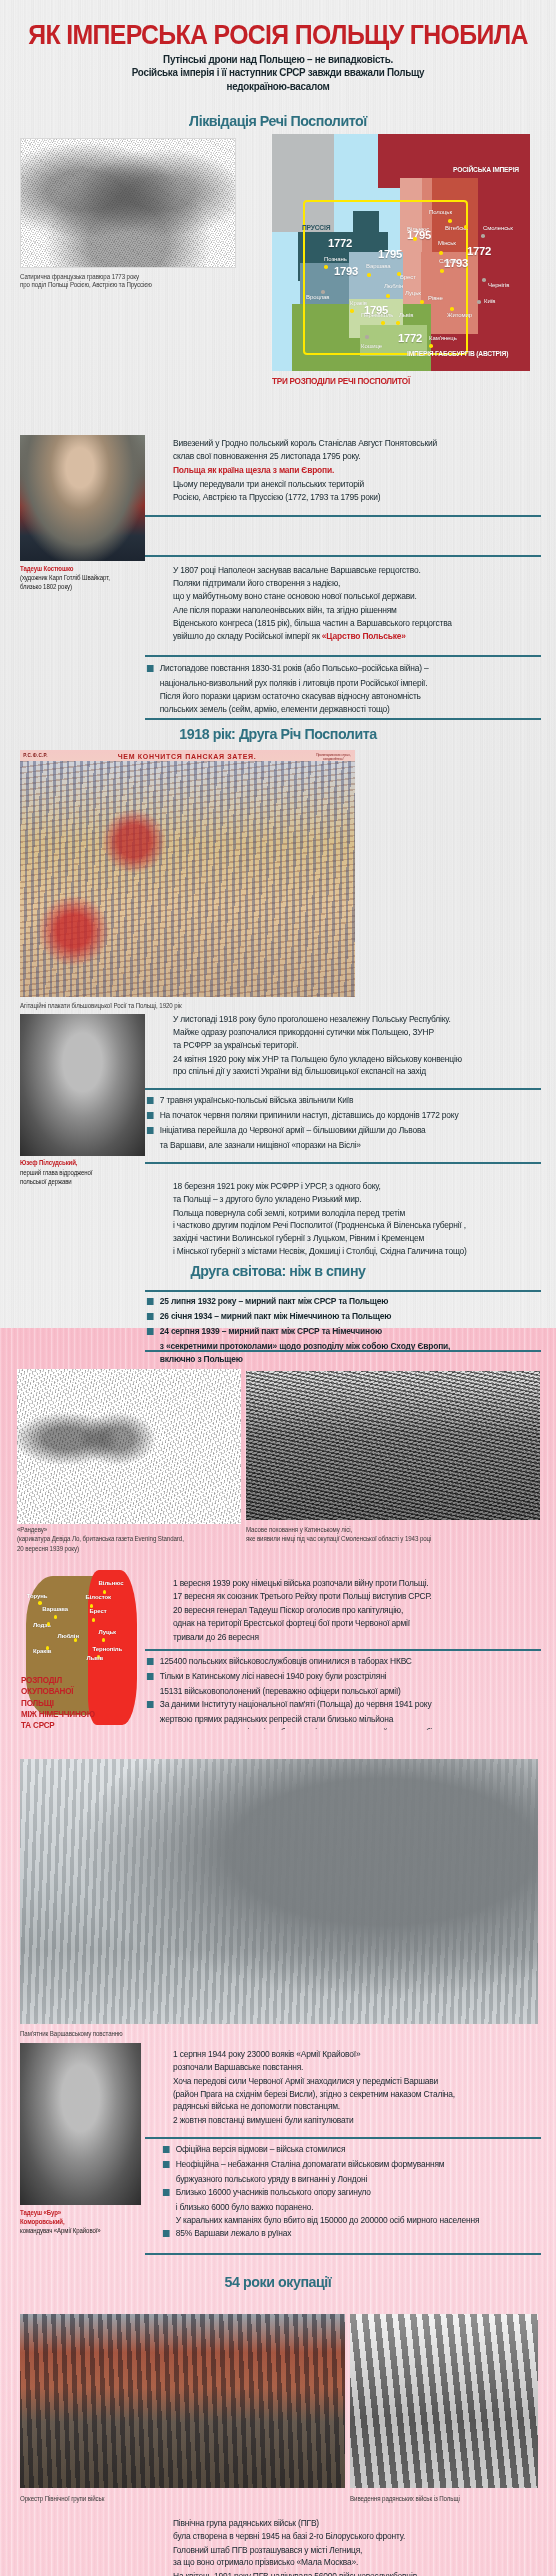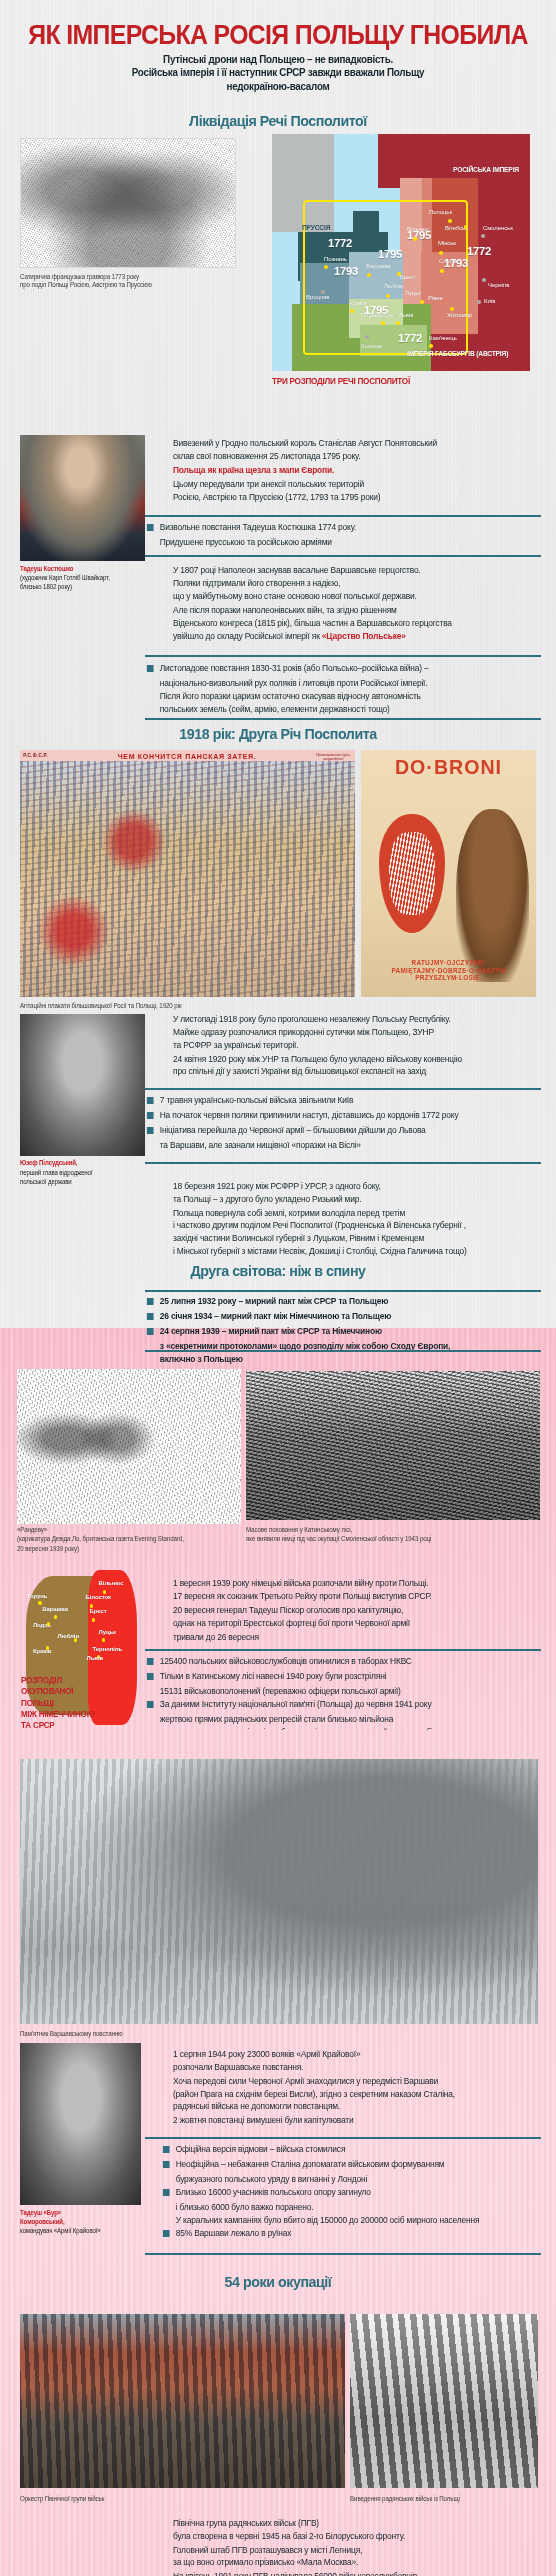--- a/index.html
+++ b/index.html
@@ -399,24 +399,20 @@
   <div class="portrait-cap" style="left:19.6px; top:574px; width:134px;">(художник Карл Готліб Швайкарт,</div>
   <div class="portrait-cap" style="left:19.6px; top:583px; width:134px;">близько 1802 року)</div>
 
   <div class="body-txt" style="left:173px; top:437px; width:371px;">Вивезений у Гродно польський король Станіслав Август Понятовський</div>
   <div class="body-txt" style="left:173px; top:450px; width:371px;">склав свої повноваження 25 листопада 1795 року.</div>
   <div class="body-txt" style="left:173px; top:464px; width:371px; font-weight:bold; color:#c32026;">Польща як країна щезла з мапи Європи.</div>
   <div class="body-txt" style="left:173px; top:478px; width:371px;">Цьому передували три анексії польських територій</div>
   <div class="body-txt" style="left:173px; top:491px; width:371px;">Росією, Австрією та Пруссією (1772, 1793 та 1795 роки)</div>
 
   <div class="rule" style="left:145px; top:515px; width:396px;"></div>
-  <div class="bullets" style="left:145px; top:521px; width:397px;">
-    <div class="bullet">Визвольне повстання Тадеуша Костюшка 1774 року.</div>
-    <div style="padding-left:15.5px; font-size:8.9px; line-height:13px; letter-spacing:-0.2px; color:#16262d; transform:scaleX(0.95); transform-origin:left top;">Придушене прусською та російською арміями</div>
-  </div>
   <div class="rule" style="left:145px; top:555px; width:396px;"></div>
 
   <div class="body-txt" style="left:173px; top:564px; width:371px;">У 1807 році Наполеон заснував васальне Варшавське герцогство.</div>
   <div class="body-txt" style="left:173px; top:577px; width:371px;">Поляки підтримали його створення з надією,</div>
   <div class="body-txt" style="left:173px; top:590px; width:371px;">що у майбутньому воно стане основою нової польської держави.</div>
   <div class="body-txt" style="left:173px; top:604px; width:371px;">Але після поразки наполеонівських війн, та згідно рішенням</div>
   <div class="body-txt" style="left:173px; top:617px; width:376px;">Віденського конгреса (1815 рік), більша частин а Варшавського герцогства</div>
   <div class="body-txt" style="left:173px; top:630px; width:376px;">
     <span>увійшло до складу Російської імперії  як </span><span class="hl">«Царство Польське»</span>
   </div>
@@ -435,31 +431,20 @@
   <div class="poster poster-ru" style="left:19.6px; top:750px; width:335px; height:247px;">
     <div class="stamp">Р.С.Ф.С.Р.</div>
     <div class="hdr">ЧЕМ КОНЧИТСЯ ПАНСКАЯ ЗАТЕЯ.</div>
     <div class="corner">
       <div>Пролетарии всех стран,</div>
       <div>соединяйтесь!</div>
     </div>
     <div class="ru-crowd"></div>
   </div>
 
-  <div class="poster poster-pl" style="left:361px; top:750px; width:175px; height:247px;">
-    <div class="dobroni">DO·BRONI</div>
-    <div class="shield"></div>
-    <div class="eagle"></div>
-    <div class="soldier"></div>
-    <div class="ratujmy">
-      <div>RATUJMY·OJCZYZNĘ!</div>
-      <div>PAMIĘTAJMY·DOBRZE·O·NASZYM</div>
-      <div>PRZYSZŁYM·LOSIE.</div>
-    </div>
-  </div>
 
   <div class="caption" style="left:19.6px; top:1001px; width:361px;">Агітаційні плакати більшовицької Росії та Польщі, 1920 рік</div>
 
   <div class="imgbox ph-portrait" style="left:19.6px; top:1014px; width:125px; height:142px;"></div>
   <div class="portrait-cap" style="left:19.6px; top:1159px;">
     <span class="nm">Юзеф Пілсудський,</span>
   </div>
   <div class="portrait-cap" style="left:19.6px; top:1169px;">перший глава відродженої</div>
   <div class="portrait-cap" style="left:19.6px; top:1178px;">польської держави</div>
 

